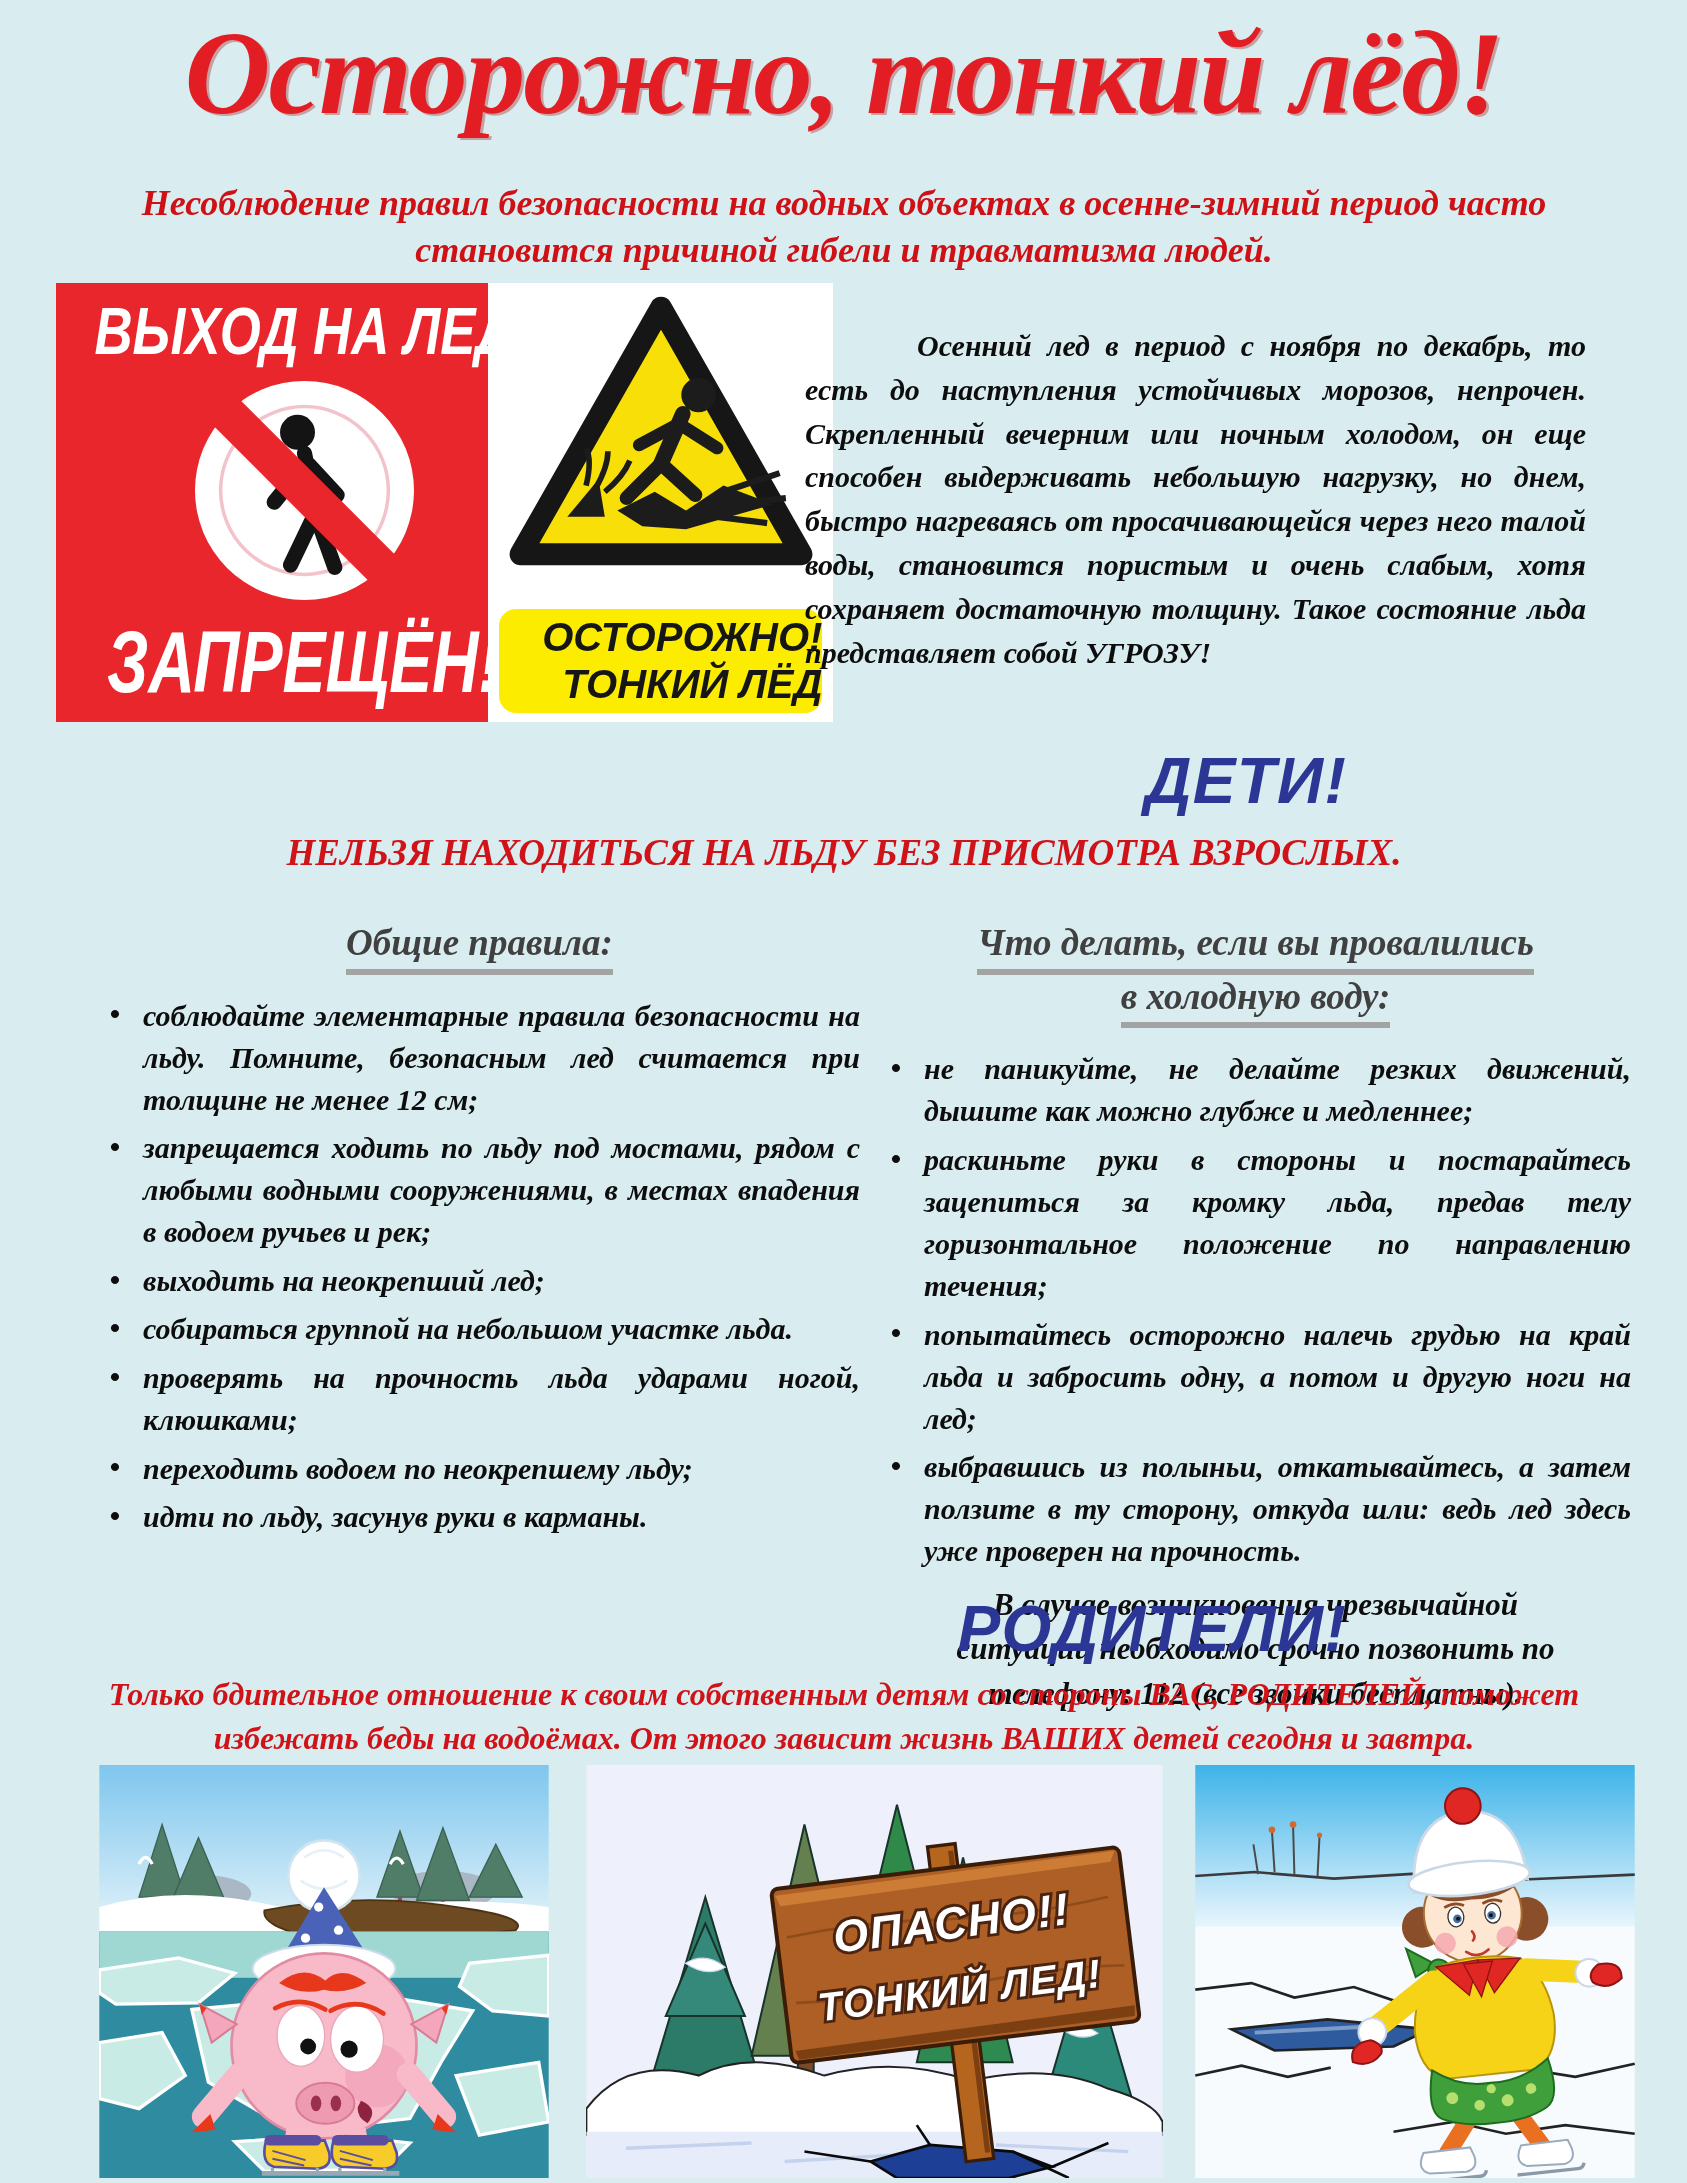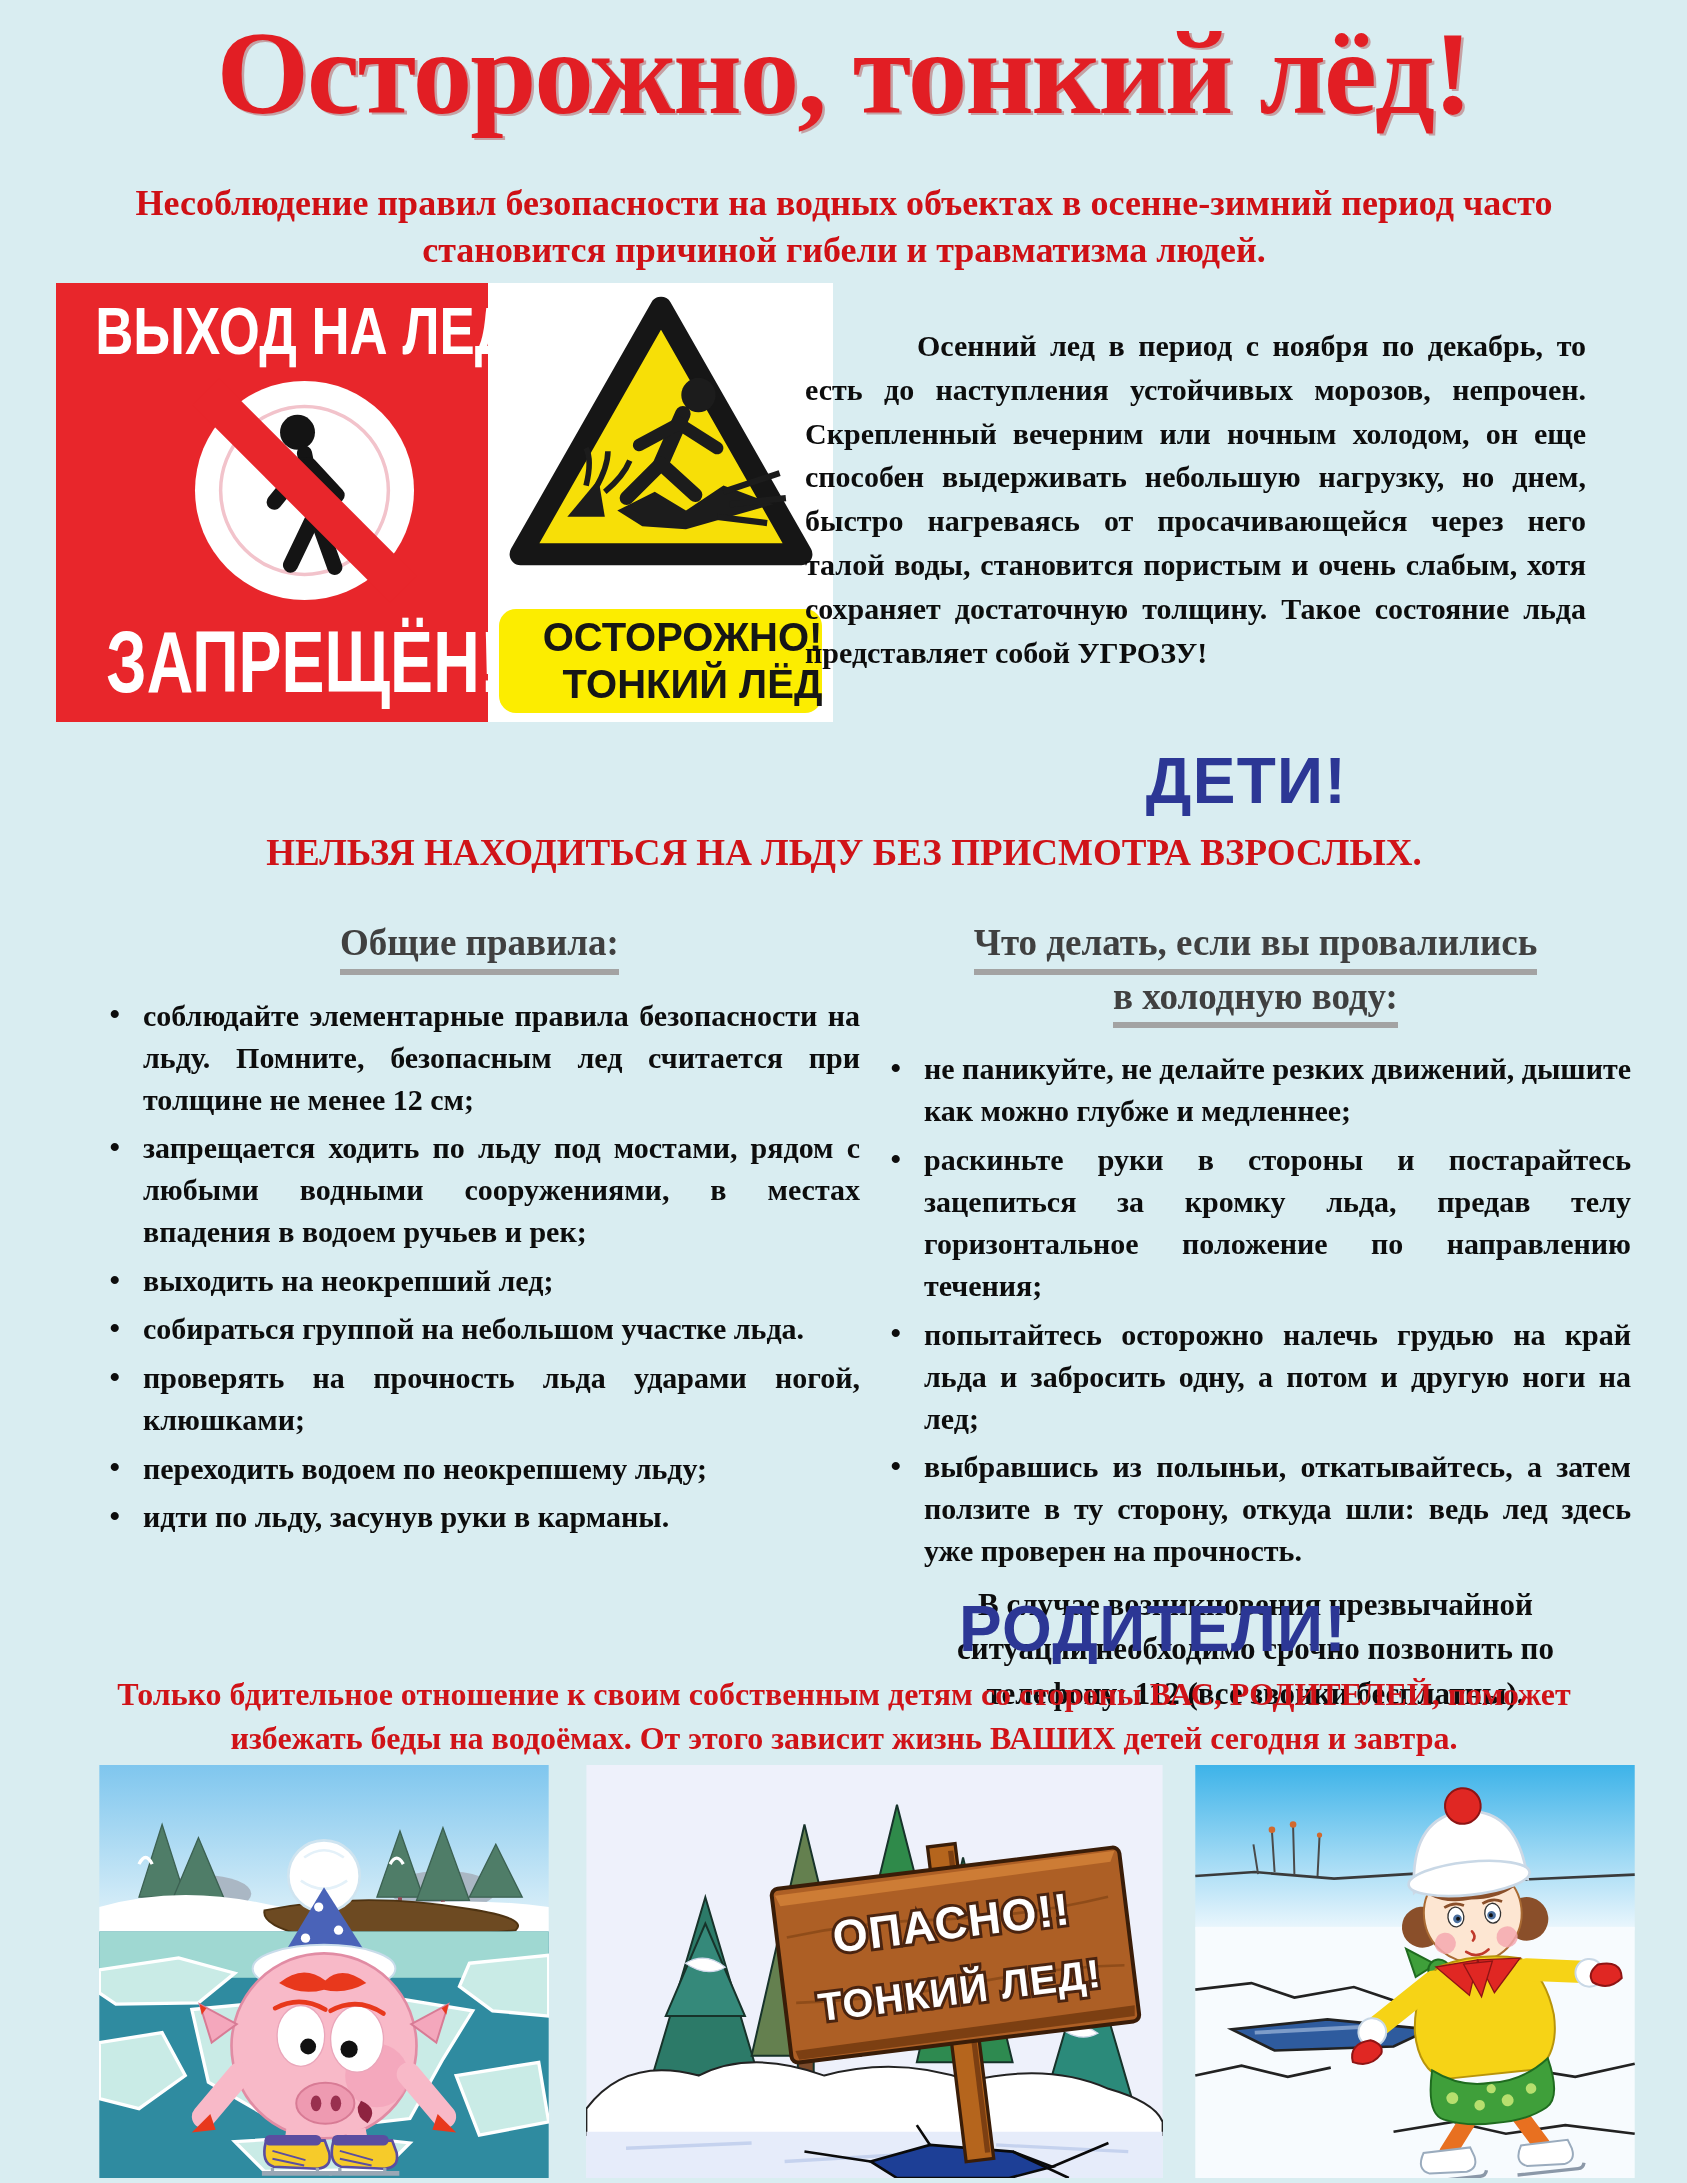--- a/index.html
+++ b/index.html
@@ -1,20 +1,20 @@
 <!DOCTYPE html>
 <html style="font-size:10.6px"><head>
 <meta charset="utf-8">
 <style>
   * { box-sizing: border-box; margin: 0; padding: 0; }
   html, body { background: #d9edf1; }
   .poster {
     position: relative; width: 1687px; height: 2183px;
     background: #d9edf1; overflow: hidden;
-    font-family: "Liberation Serif", serif; color: #0d0d0d;
+    font-family: "Liberation Serif", serif; color: #0d0d0d; font-style: italic;
   }
   .abs { position: absolute; }
 
   .title {
     top: 5.3px; left: 0; width: 1687px; text-align: center;
     font-weight: bold; font-size: 119px; letter-spacing: -2px;
     color: #e21e24; text-shadow: 2.6px 2px 0 rgba(160,20,20,.35);
     white-space: nowrap;
   }
   .subtitle {

